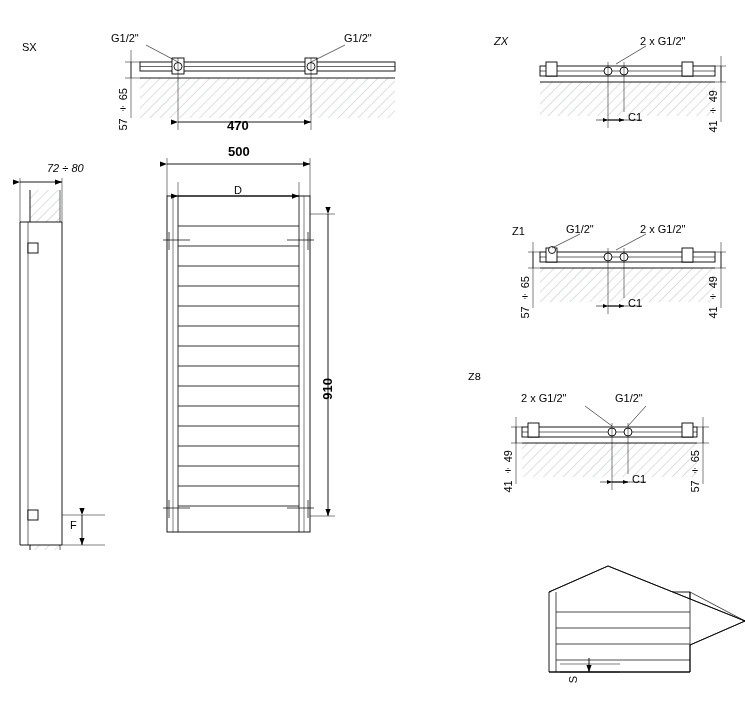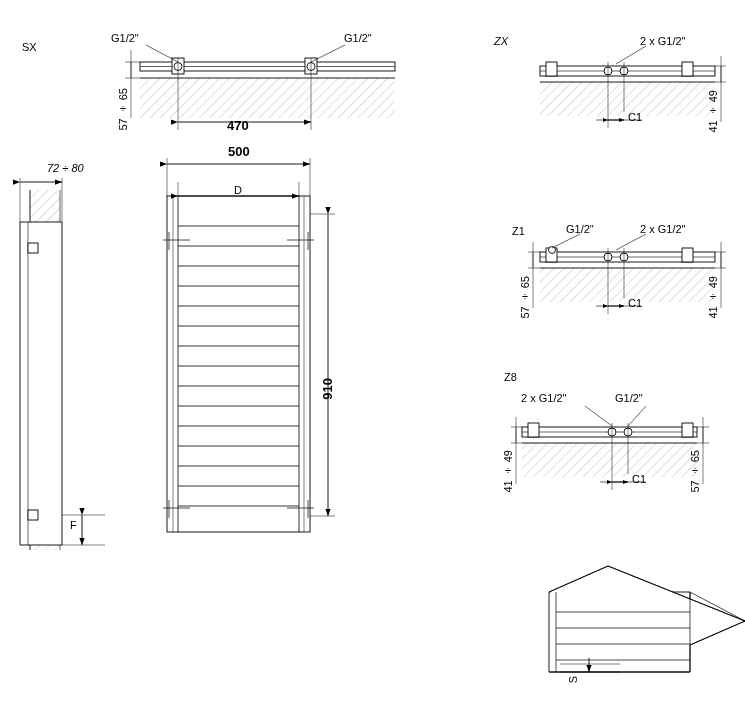--- a/index.html
+++ b/index.html
@@ -224,21 +224,21 @@
 
     <line x1="560" y1="664" x2="620" y2="664" stroke-width="0.5"></line>
     <line x1="560" y1="672" x2="620" y2="672" stroke-width="0.5"></line>
     <line x1="589" y1="658" x2="589" y2="672" marker-end="url(#ar)"></line>
   </g>
 </svg>
 
 <div class="lbl" style="left:22px;top:42px;">SX</div>
 <div class="lbl" style="left:494px;top:36px;font-style:italic;">ZX</div>
 <div class="lbl" style="left:512px;top:226px;">Z1</div>
-<div class="lbl" style="left:504px;top:372px;">Z8</div>
+<div class="lbl" style="left:468px;top:372px;font-family:Liberation Mono, monospace;">Z8</div>
 
 <div class="lbl" style="left:111px;top:33px;">G1/2"</div>
 <div class="lbl" style="left:344px;top:33px;">G1/2"</div>
 
 <div class="lbl b" style="left:227px;top:120px;">470</div>
 <div class="lbl b" style="left:228px;top:146px;">500</div>
 <div class="lbl" style="left:234px;top:185px;">D</div>
 <div class="lbl b vert" style="left:322px;top:378px;">910</div>
 
 <div class="lbl" style="left:47px;top:163px;font-style:italic;">72 ÷ 80</div>

